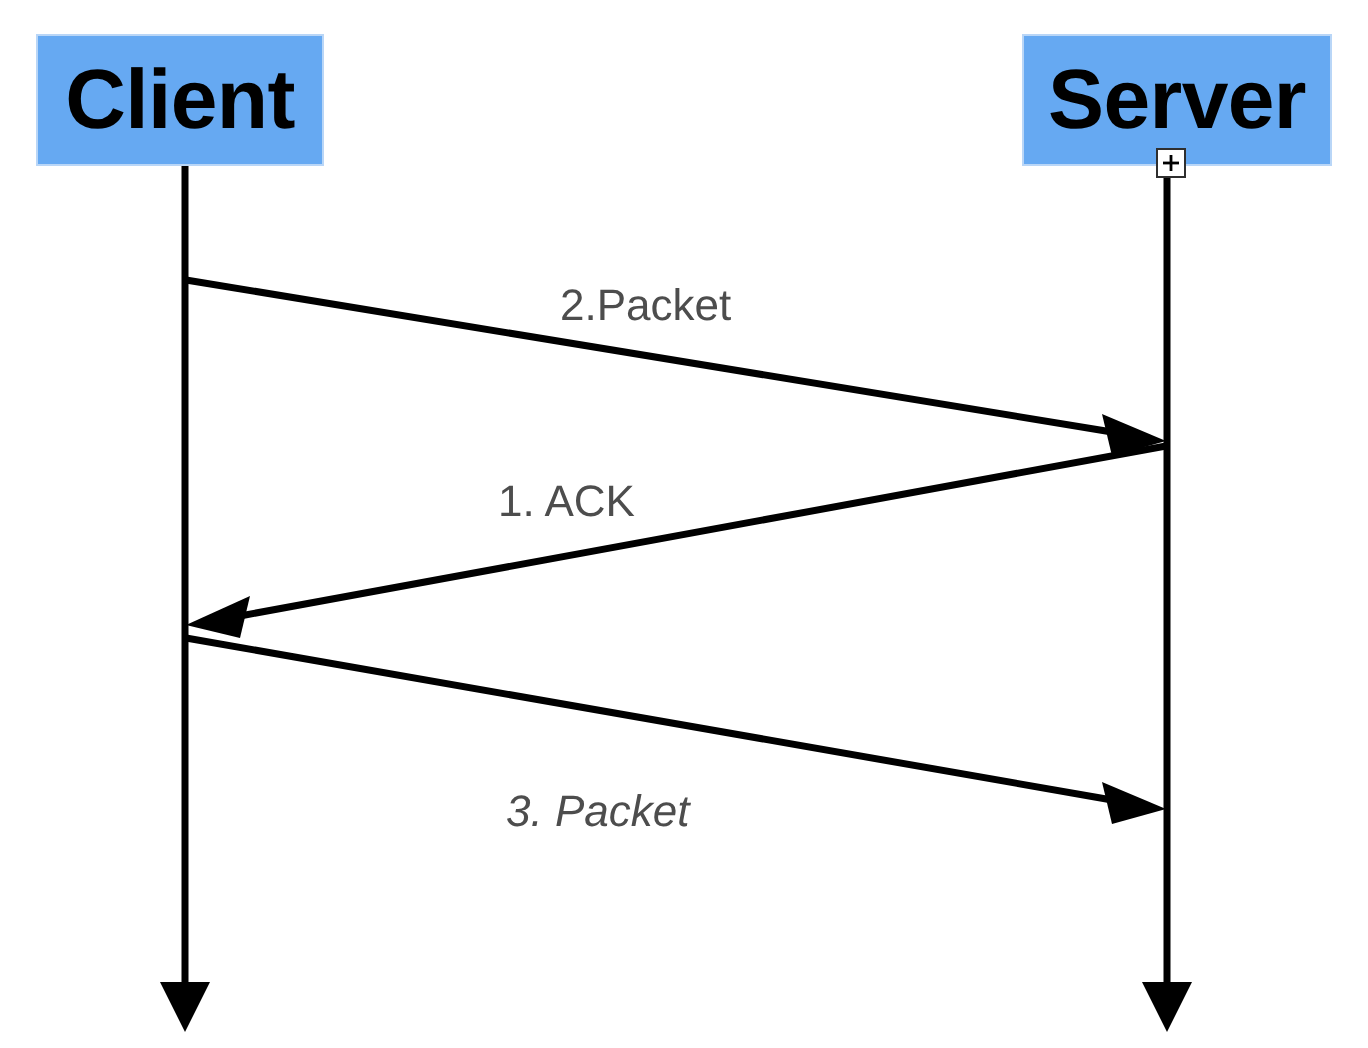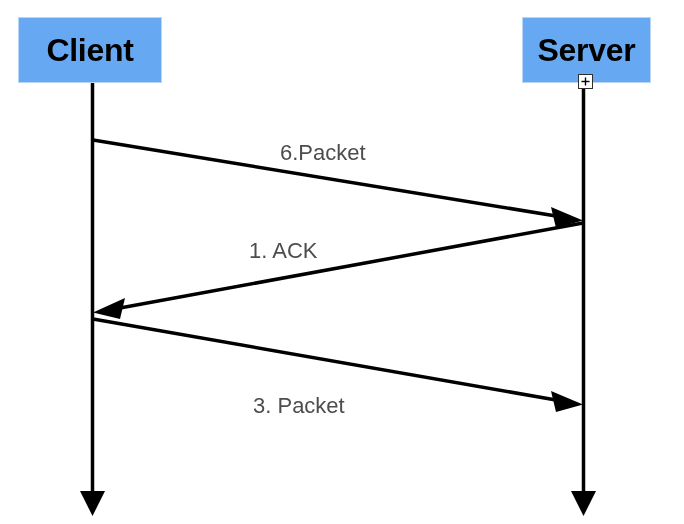--- a/index.html
+++ b/index.html
@@ -28,51 +28,51 @@
   .lifeline-box {
     position: absolute;
     display: flex;
     align-items: center;
     justify-content: center;
     box-sizing: border-box;
     border: 1px solid #b9d6f7;
   }
   .lifeline-box-label {
     font-family: "Liberation Sans", sans-serif;
-    font-size: 32px;
+    font-size: 42px;
     font-weight: bold;
     color: #000000;
     letter-spacing: -0.3px;
     line-height: 1;
     user-select: none;
   }
   #client-box {
     left: 18px;
     top: 17px;
     width: 144px;
     height: 66px;
   }
   #server-box {
-    left: 522px;
+    left: 511px;
     top: 17px;
-    width: 129px;
+    width: 155px;
     height: 66px;
   }
   .msg-label {
     position: absolute;
     font-family: "Liberation Sans", sans-serif;
     font-size: 22px;
     color: #4d4d4d;
     white-space: nowrap;
     line-height: 1;
     user-select: none;
   }
   #label-1 { left: 280px; top: 142px; }
   #label-2 { left: 249px; top: 240px; }
-  #label-3 { left: 253px; top: 395px; }
+  #label-3 { left: 253px; top: 395px; font-style: italic; }
 
   #plus-handle {
     position: absolute;
     left: 578px;
     top: 74px;
     width: 15px;
     height: 15px;
     background: #ffffff;
     border: 1px solid #2f2f2f;
     box-sizing: border-box;
@@ -117,21 +117,21 @@
   </svg>
 
   <div class="lifeline-box" id="client-box" style="background:#66a9f2">
     <span class="lifeline-box-label">Client</span>
   </div>
 
   <div class="lifeline-box" id="server-box" style="background:#66a9f2">
     <span class="lifeline-box-label">Server</span>
   </div>
 
-  <div class="msg-label" id="label-1">6.Packet</div>
+  <div class="msg-label" id="label-1">2.Packet</div>
 
   <div class="msg-label" id="label-2">1. ACK</div>
 
   <div class="msg-label" id="label-3">3. Packet</div>
 
   <div id="plus-handle">
     <svg width="11" height="11" viewBox="0 0 11 11" aria-hidden="true">
       <line x1="5.5" y1="1.5" x2="5.5" y2="9.5" stroke="#000000" stroke-width="1.4"></line>
       <line x1="1.5" y1="5.5" x2="9.5" y2="5.5" stroke="#000000" stroke-width="1.4"></line>
     </svg>

